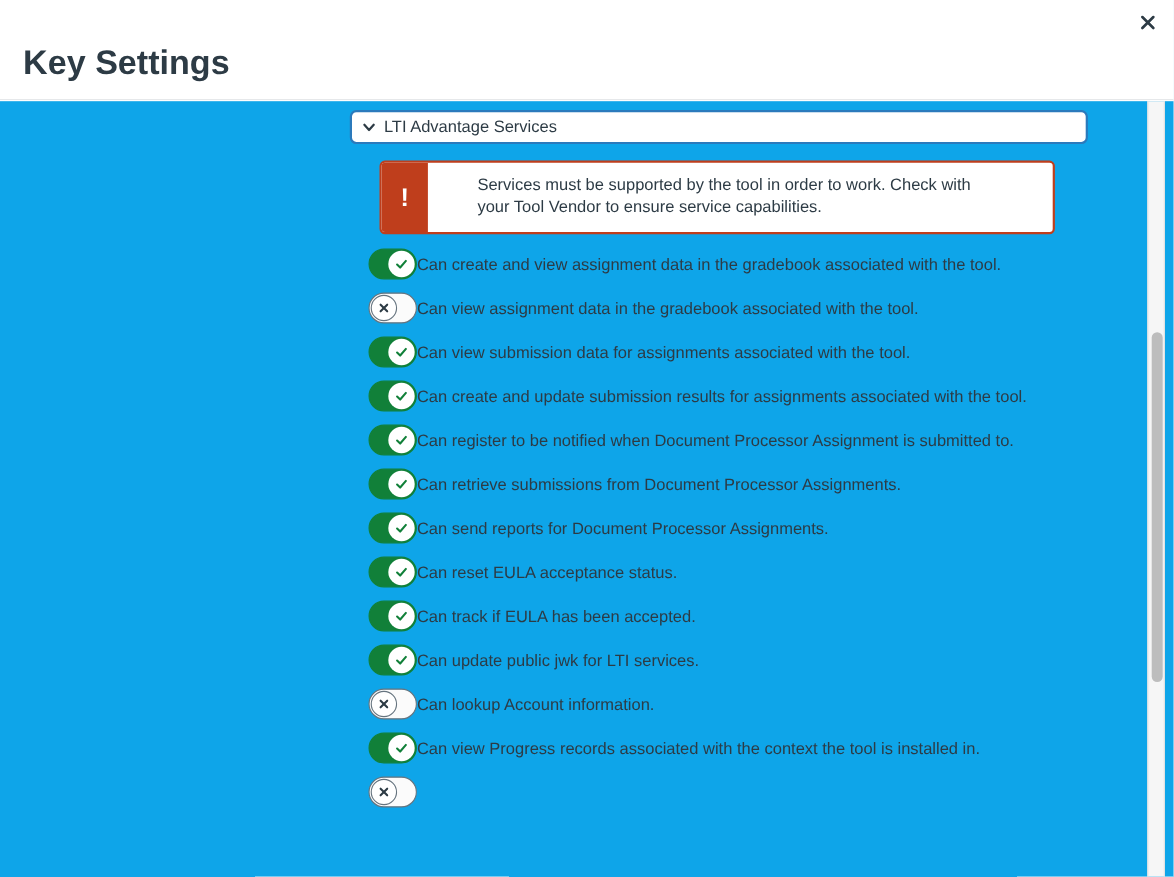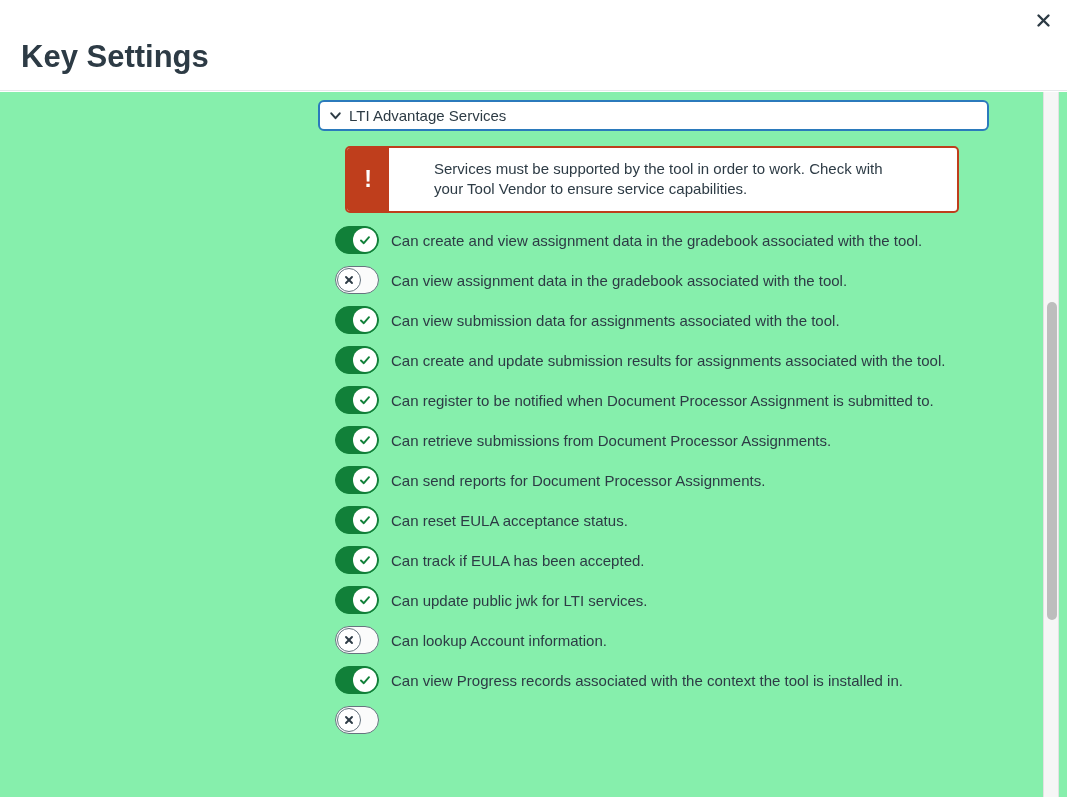--- a/index.html
+++ b/index.html
@@ -33,21 +33,21 @@
     width: 28px; height: 28px;
     background: transparent; border: none;
     cursor: pointer;
     display: flex; align-items: center; justify-content: center;
   }
   .close-btn svg { display: block; }
 
   
   .modal-body {
     position: absolute; top: 92px; left: 0; right: 0; bottom: 0;
-    background: #86efac;
+    background: #0ea5e9;
   }
   .content-col {
     position: absolute; left: 318px; top: 8px; width: 671px;
   }
 
   
   .expander {
     width: 100%; height: 31px;
     background: #ffffff;
     border: 2px solid #2B7ABC;
@@ -112,21 +112,20 @@
   .knob {
     position: absolute; top: 1px;
     width: 24px; height: 24px;
     background: #ffffff;
     border-radius: 50%;
     display: flex; align-items: center; justify-content: center;
   }
   .toggle.on  .knob { right: 1px; }
   .toggle.off .knob { left: 1px; border: 1px solid #66747F; width: 24px; height: 24px; }
   .toggle-label {
-    margin-left: 12px;
     font-size: 15px;
     color: #2D3B45;
     white-space: nowrap;
   }
 
   
   .scrollbar-track {
     position: absolute; top: 0; bottom: 0; left: 1043px;
     width: 16px;
     background: #F6F6F6;

